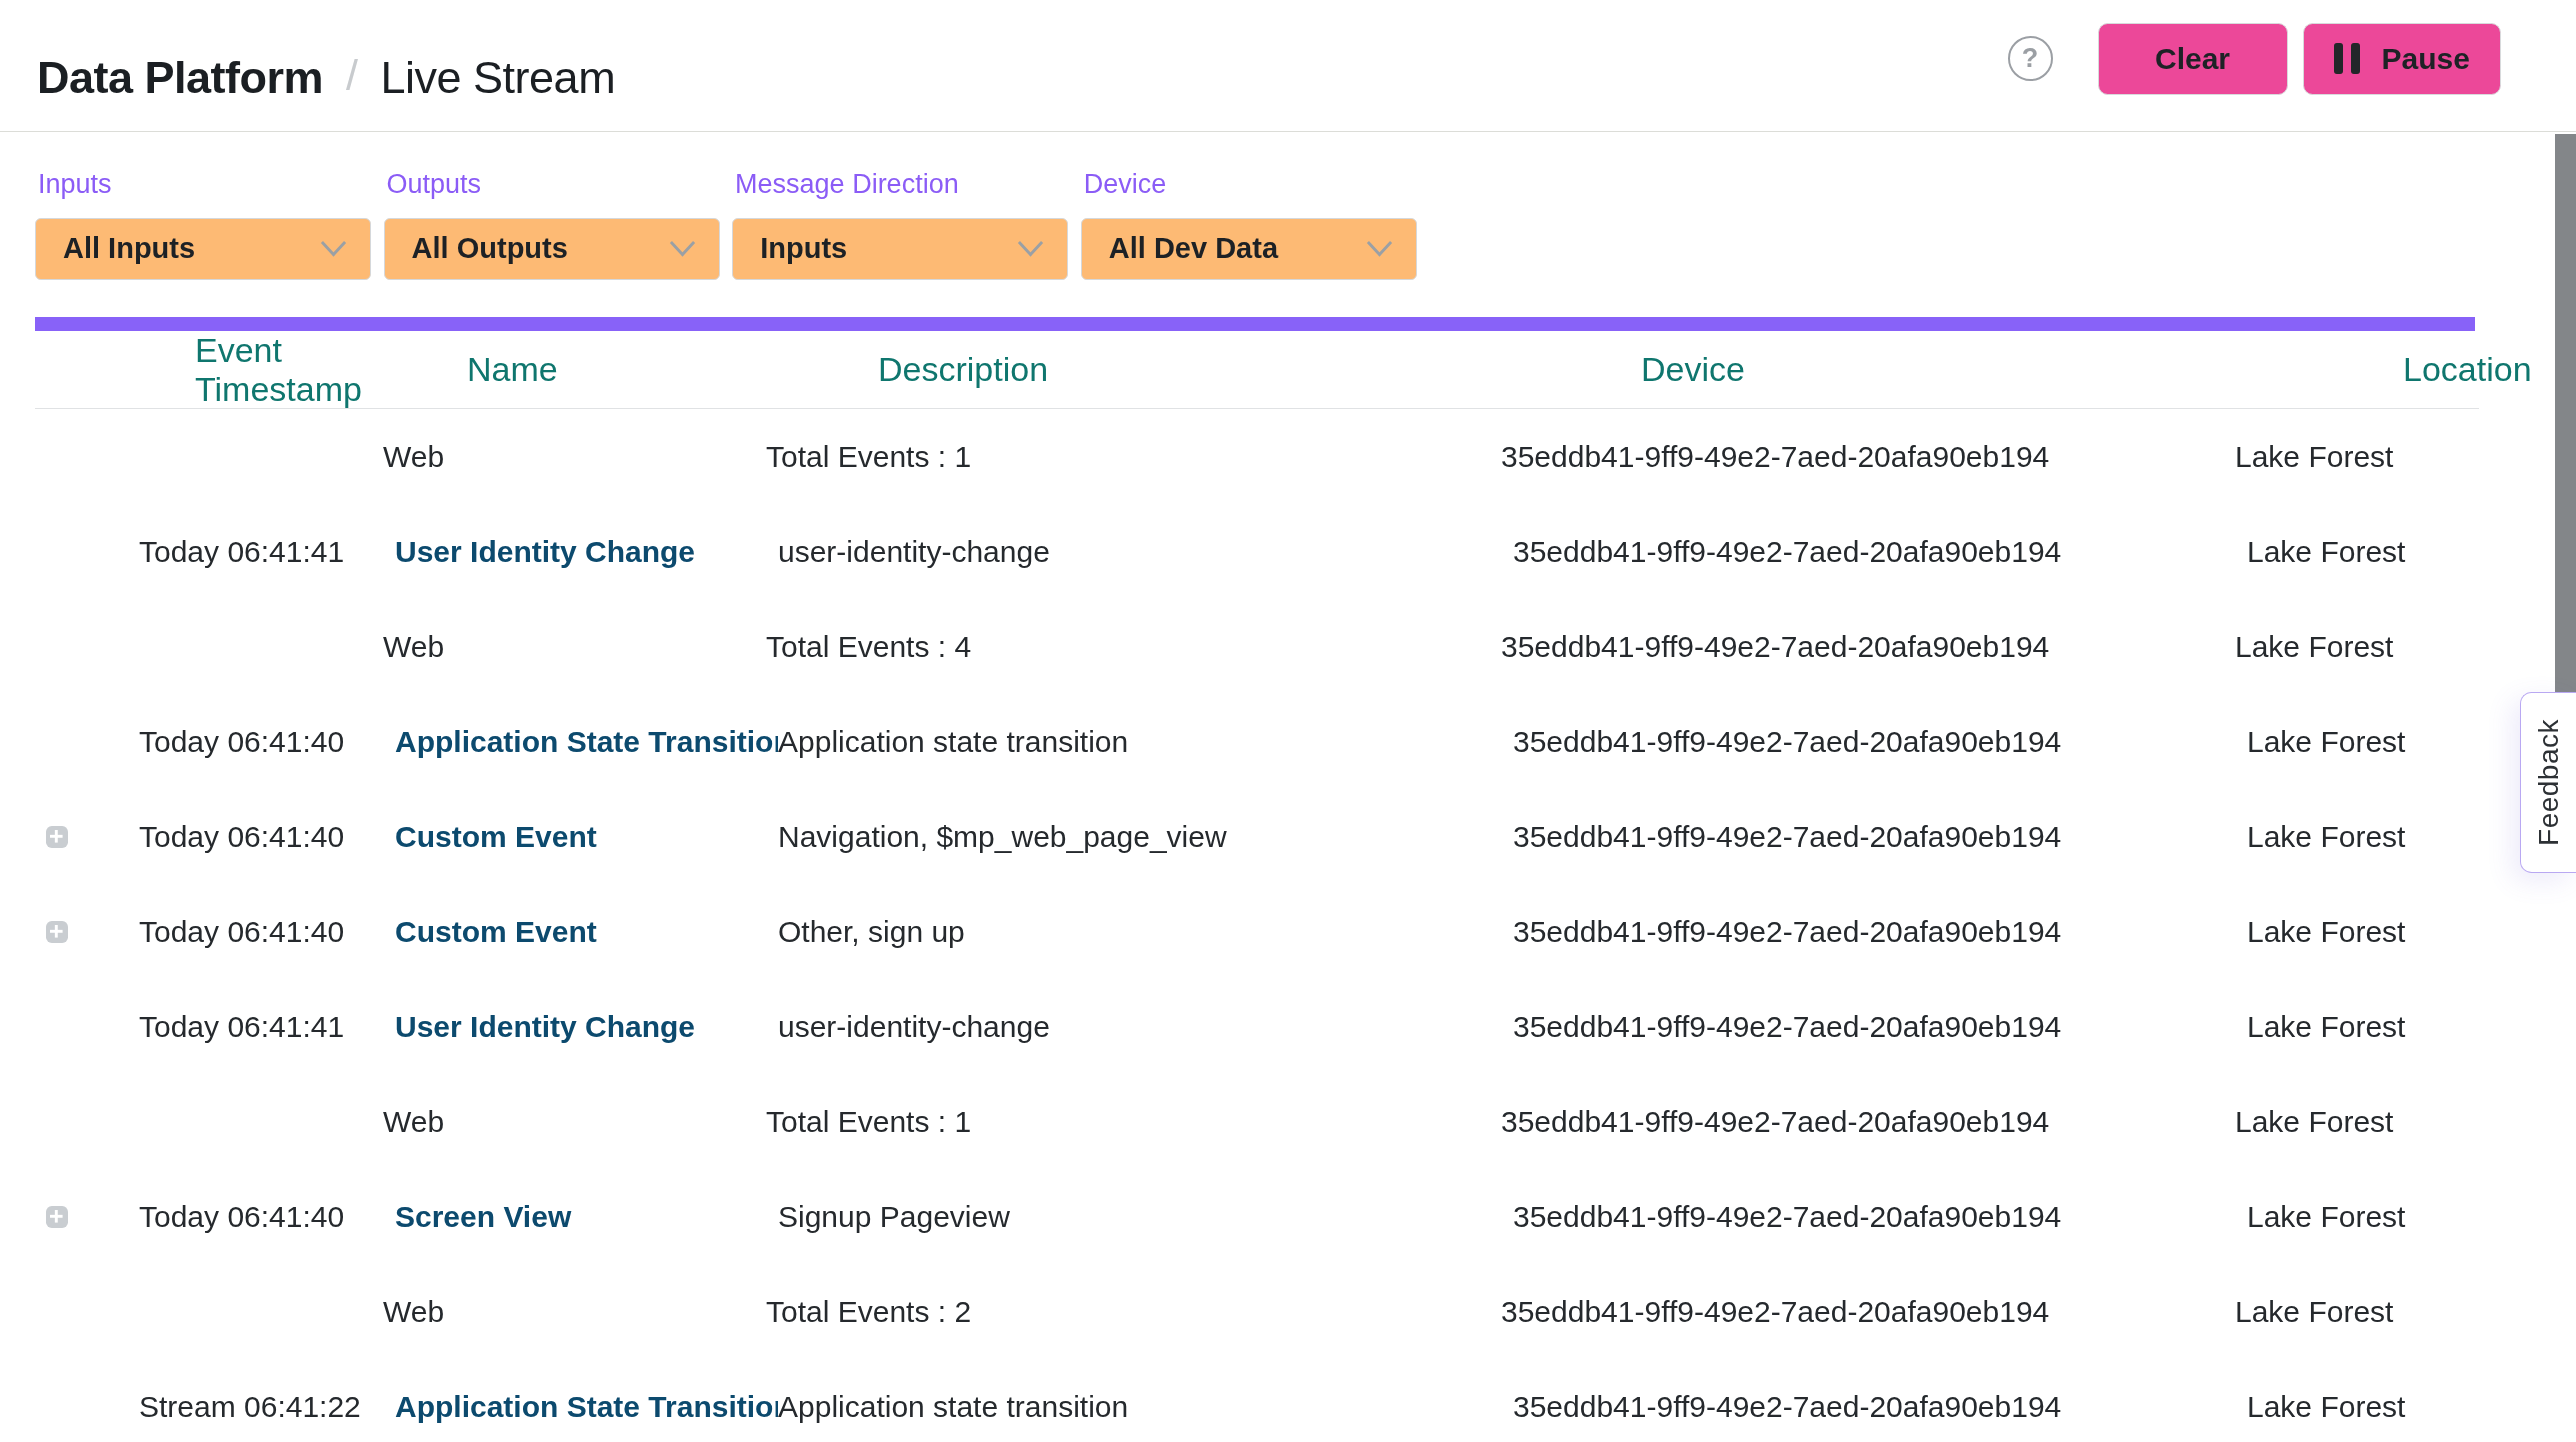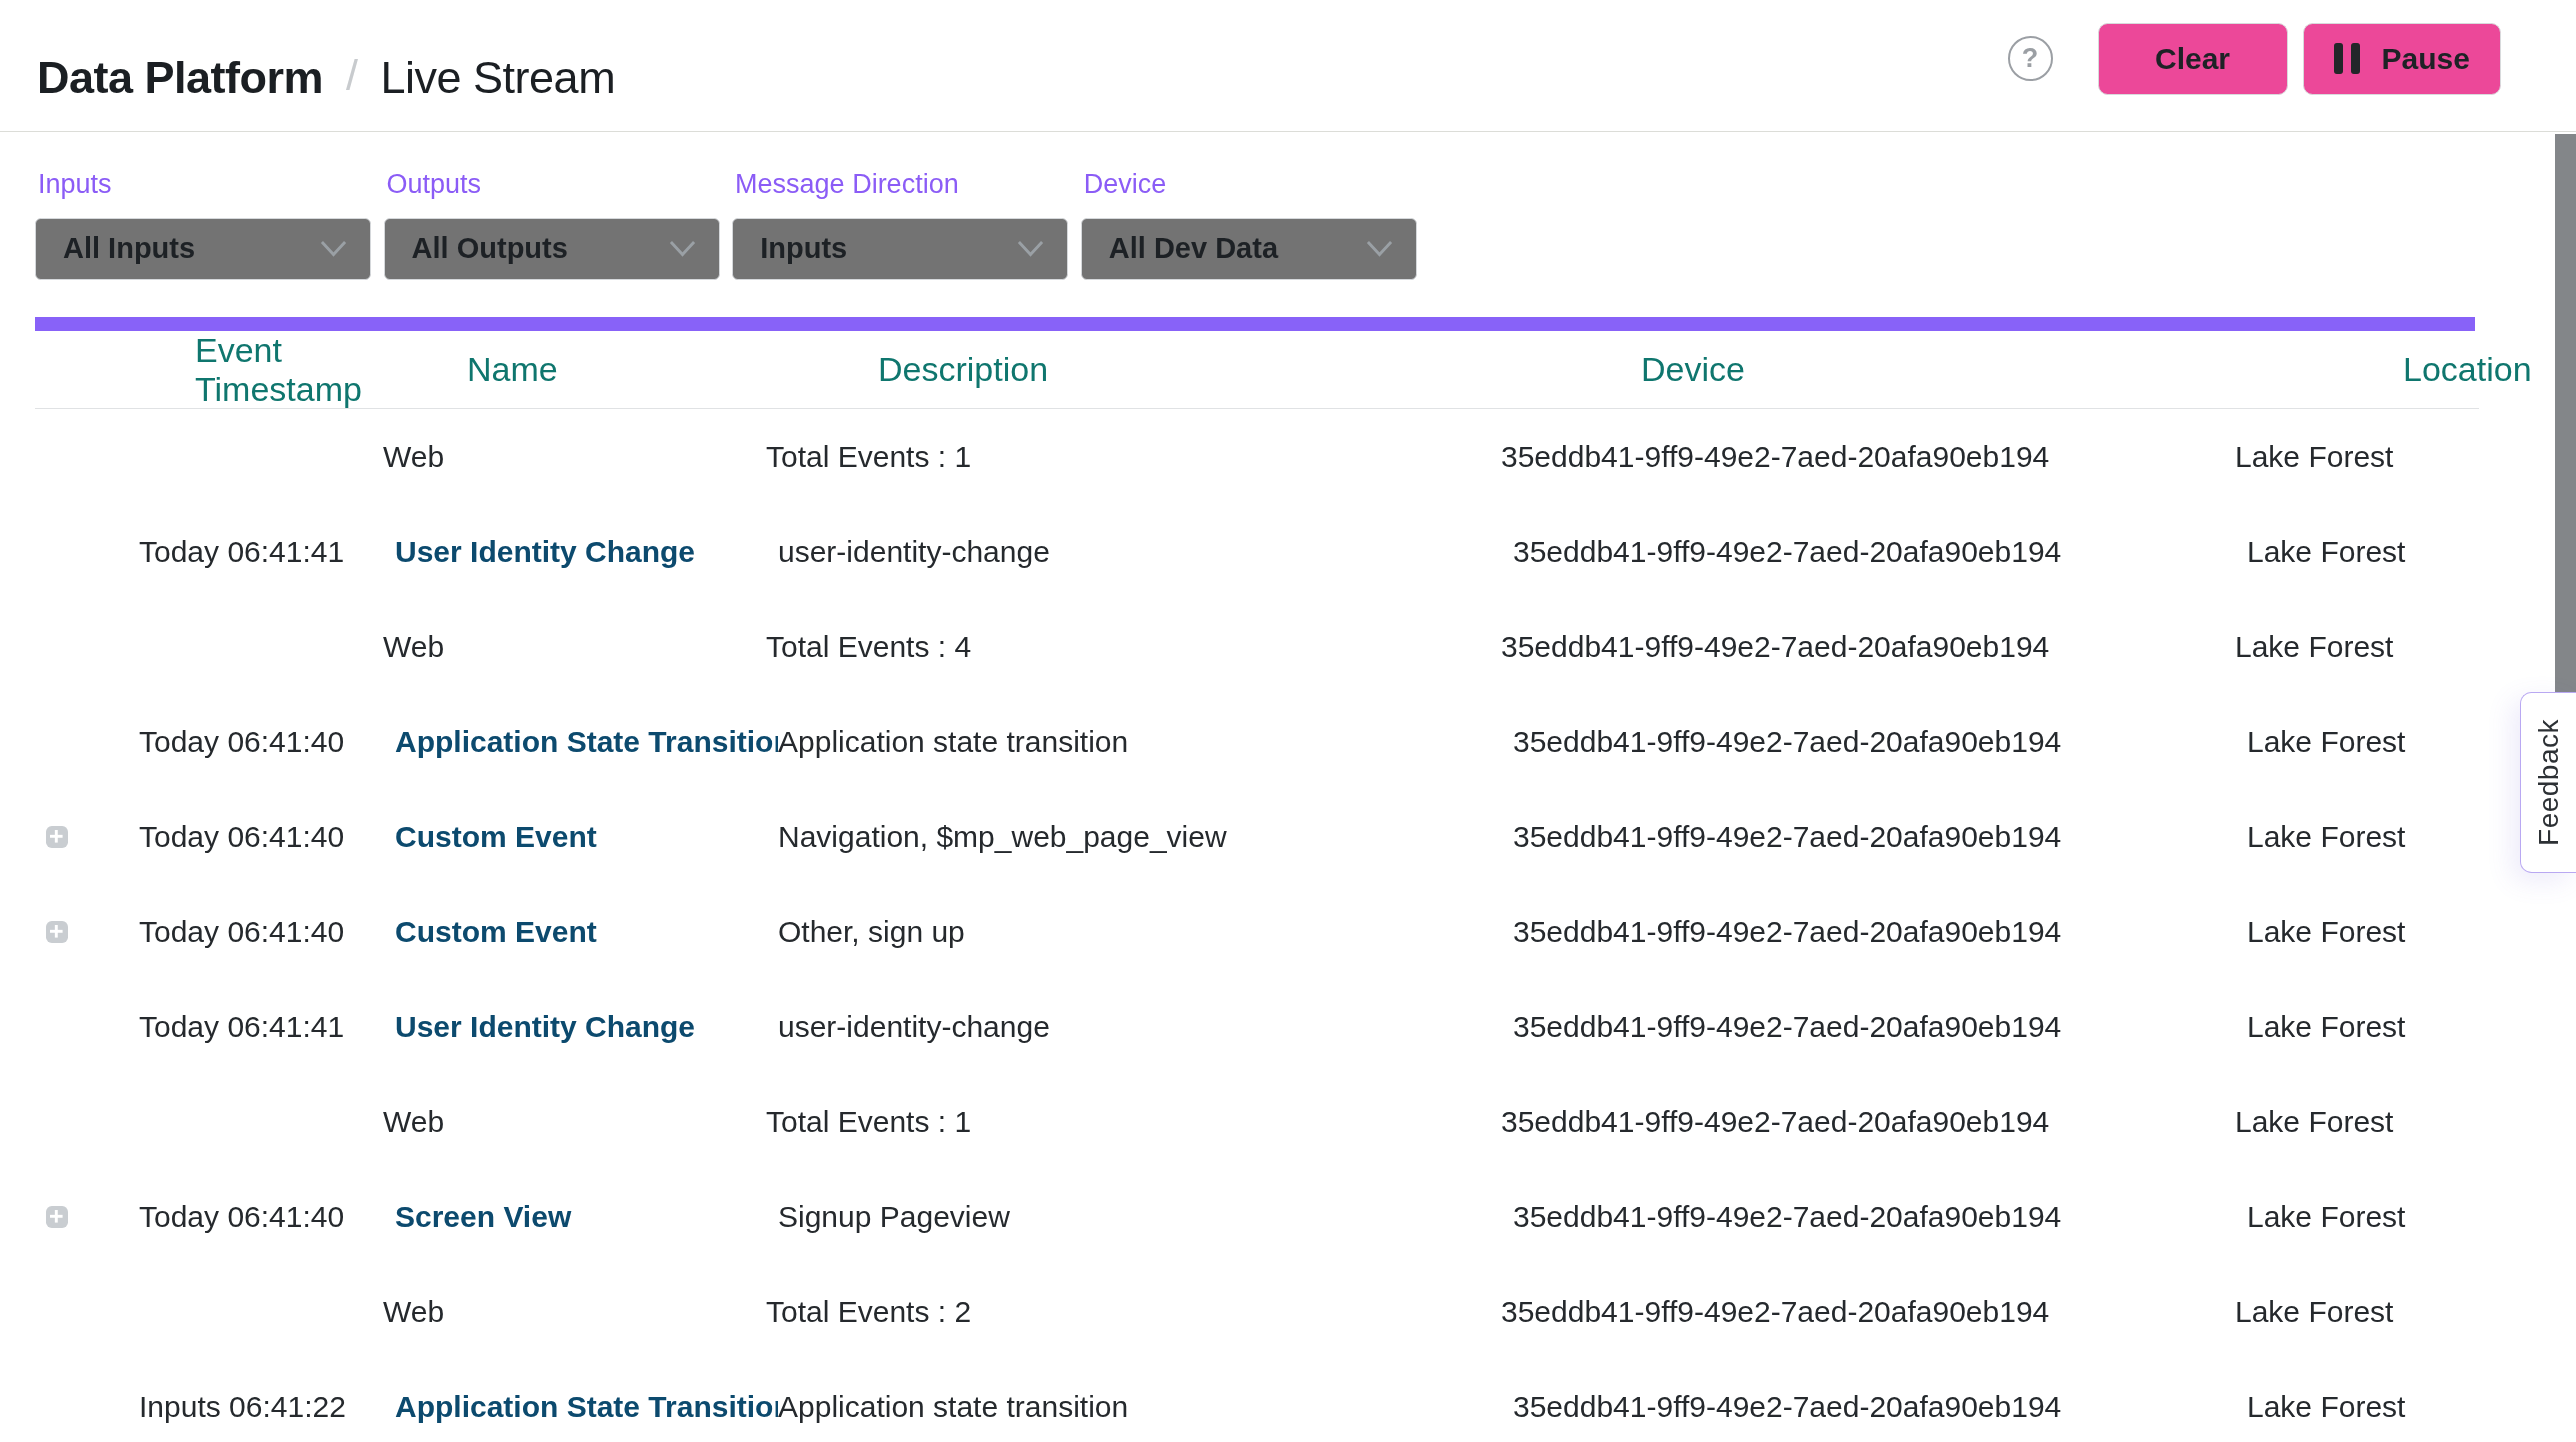--- a/index.html
+++ b/index.html
@@ -37,21 +37,21 @@
   .btn-pause { width:198px; }
   .pause-glyph { display:flex; margin-right:21.4px; }
   .pause-glyph i { display:block; width:8.7px; height:31px; background:#232629; border-radius:2.9px; }
   .pause-glyph i + i { margin-left:8.7px; }
 
   
   .filters { display:flex; gap:12.6px; padding:37px 0 0 35px; }
   .filter-group { width:336px; }
   .filter-label { font-size:27px; color:#8b5cf6; margin:0 0 17.5px 2.9px; }
   .dropdown {
-    height:62px; border:1.9px solid #d5d8db; border-radius:5.8px; background:#737373;
+    height:62px; border:1.9px solid #d5d8db; border-radius:5.8px; background:#fdba74;
     display:flex; align-items:center; justify-content:space-between;
     padding:0 23px 0 27px; cursor:pointer;
   }
   .dropdown-value { font-size:29px; font-weight:700; color:#1d2125; }
   .chevron { width:27px; height:17.5px; }
 
   .accent-bar { height:14.6px; background:#8862f8; margin:37px 0 0 35px; width:2440px; }
 
   
   .table { margin-left:35px; width:2444px; }
@@ -333,21 +333,21 @@
 
       <div class="row">
         <div class="cell col-icon">
           <button class="expand-btn" style="visibility: hidden;">
             <svg width="12.6" height="12.6" viewBox="0 0 13 13">
               <rect x="5" y="0" width="3" height="13" fill="#ffffff"></rect>
               <rect x="0" y="5" width="13" height="3" fill="#ffffff"></rect>
             </svg>
           </button>
         </div>
-        <div class="cell col-ts">Inputs 06:41:22</div>
+        <div class="cell col-ts">Stream 06:41:22</div>
         <div class="cell col-name bold">Application State Transition</div>
         <div class="cell col-desc">Application state transition</div>
         <div class="cell col-device">35eddb41-9ff9-49e2-7aed-20afa90eb194</div>
         <div class="cell col-loc">Lake Forest</div>
       </div>
 
   </div>
 </div>
 
 <div class="scroll-thumb"></div>

